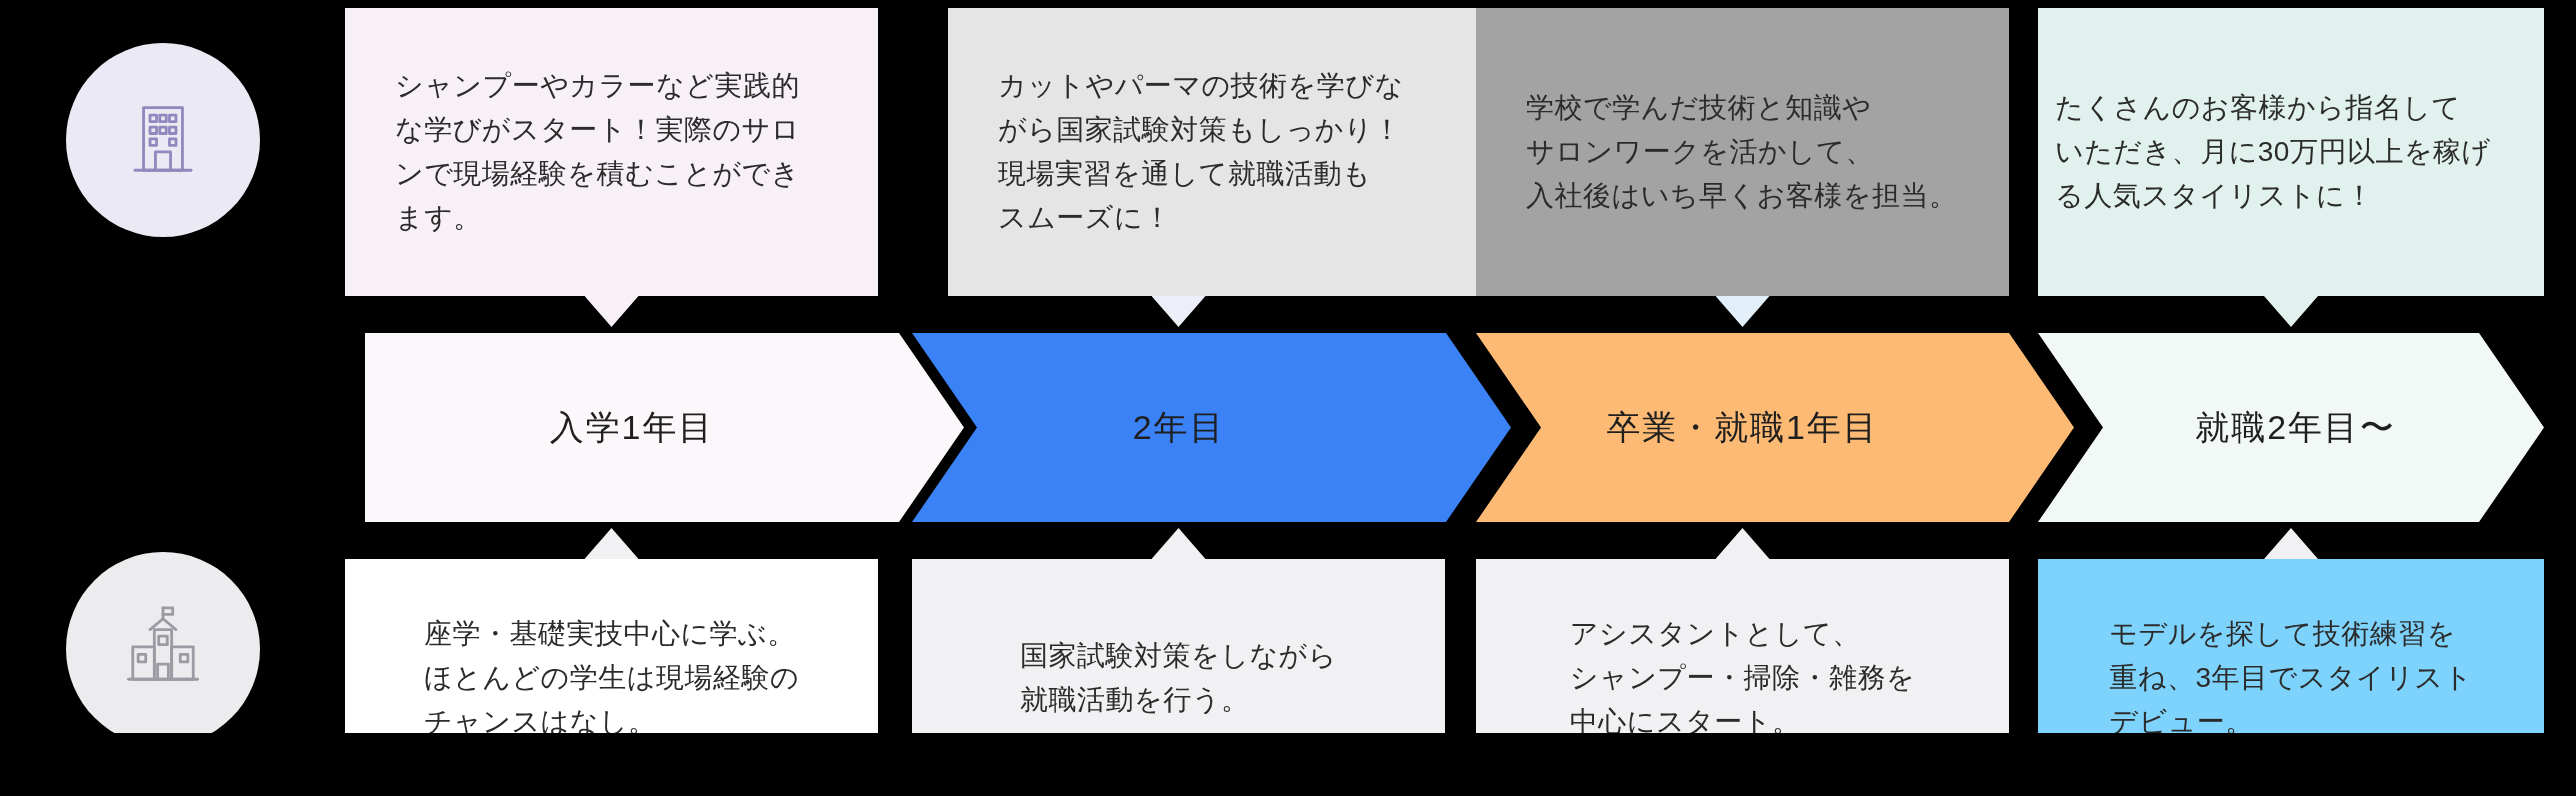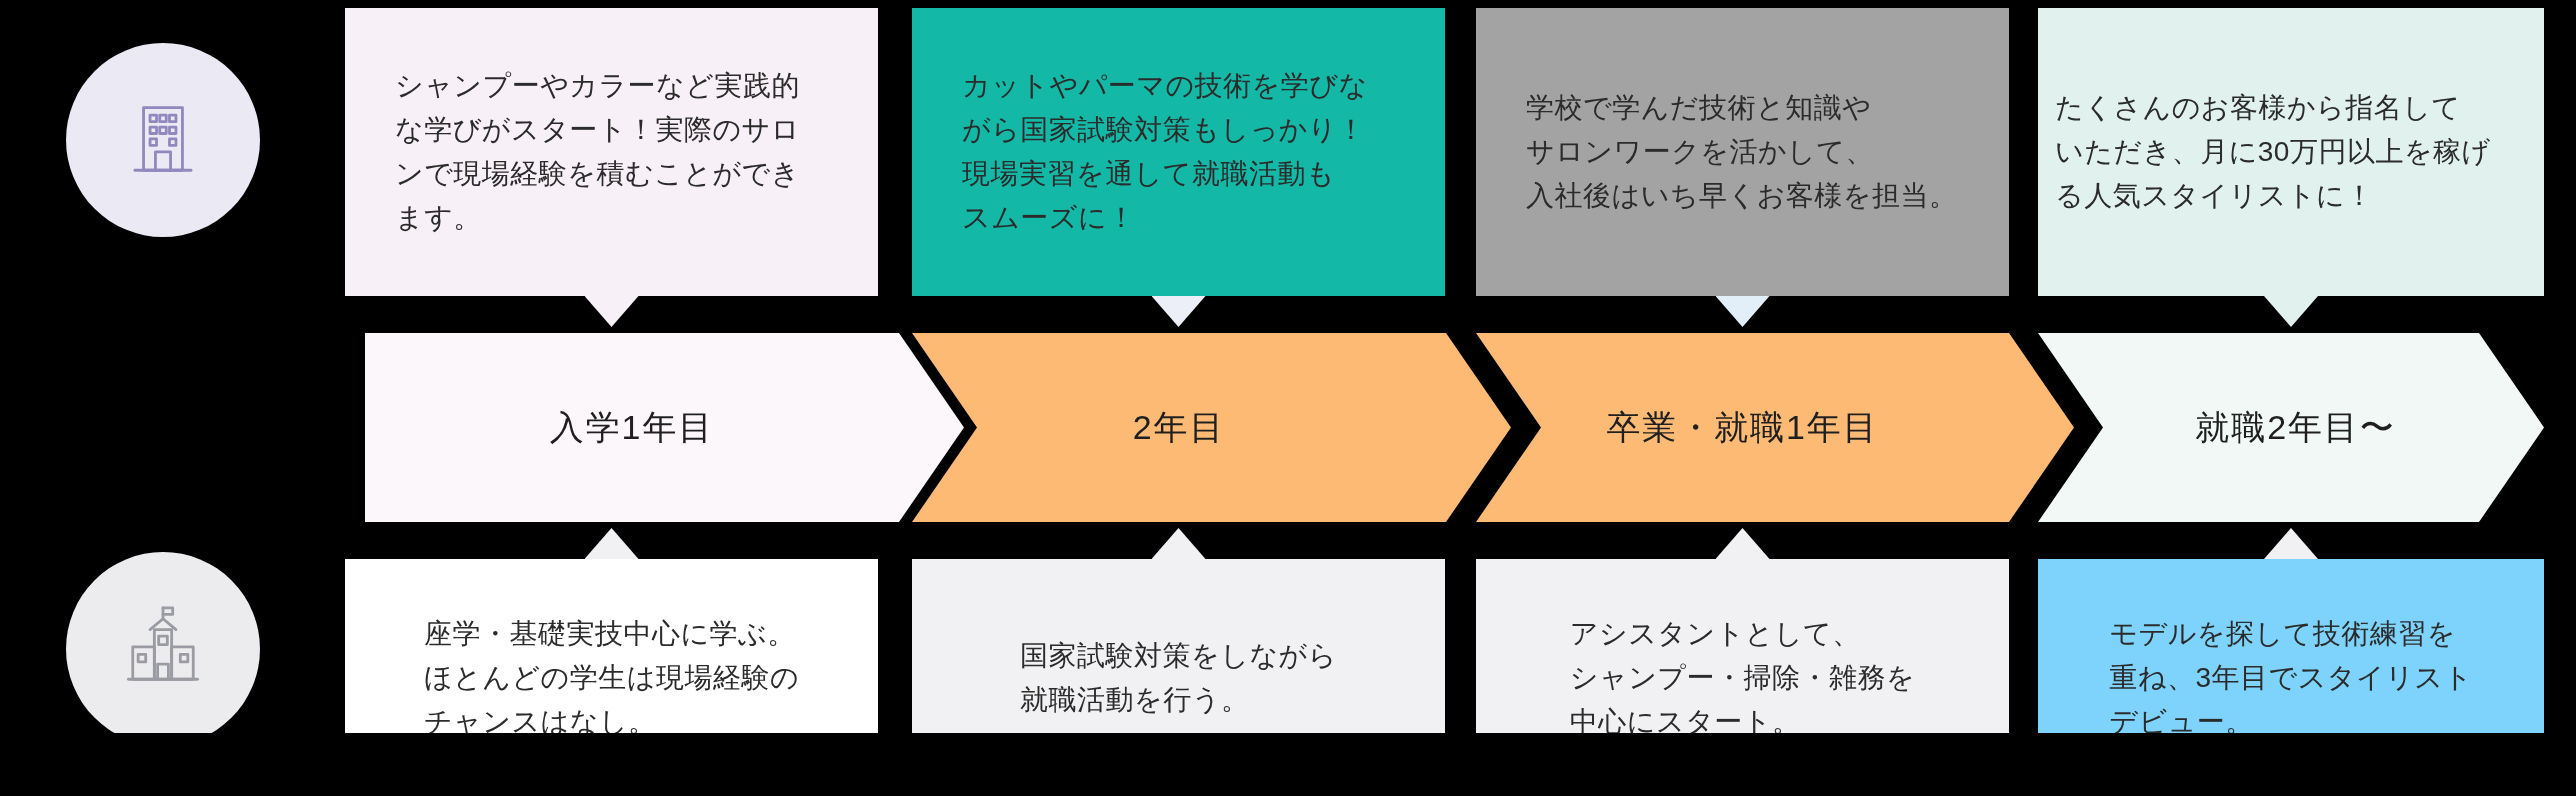--- a/index.html
+++ b/index.html
@@ -155,28 +155,28 @@
     </div>
     <span class="bottom-tail" style="background: rgb(241, 241, 243);"></span>
     <div class="bottom-box" style="background: #ffffff;">
       <p class="note">座学・基礎実技中心に学ぶ。
 ほとんどの学生は現場経験の
 チャンスはなし。</p>
     </div>
   </section>
 
   <section class="col col-1">
-    <div class="top-box" style="background: #14b8a6;">
+    <div class="top-box" style="background: #e5e5e5; margin-left: 36px;">
       <p class="note">カットやパーマの技術を学びな
 がら国家試験対策もしっかり！
 現場実習を通して就職活動も
 スムーズに！</p>
     </div>
     <span class="top-tail" style="background: rgb(236, 238, 248);"></span>
-    <div class="band" style="background: #fdba74; text-align: center;">
+    <div class="band" style="background: #3b82f6; text-align: center;">
       <span class="stage">2年目</span>
     </div>
     <span class="bottom-tail" style="background: rgb(241, 241, 243);"></span>
     <div class="bottom-box" style="background: rgb(241, 241, 243); font-family: Liberation Serif, serif;">
       <p class="note">国家試験対策をしながら
 就職活動を行う。</p>
     </div>
   </section>
 
   <section class="col col-2">

